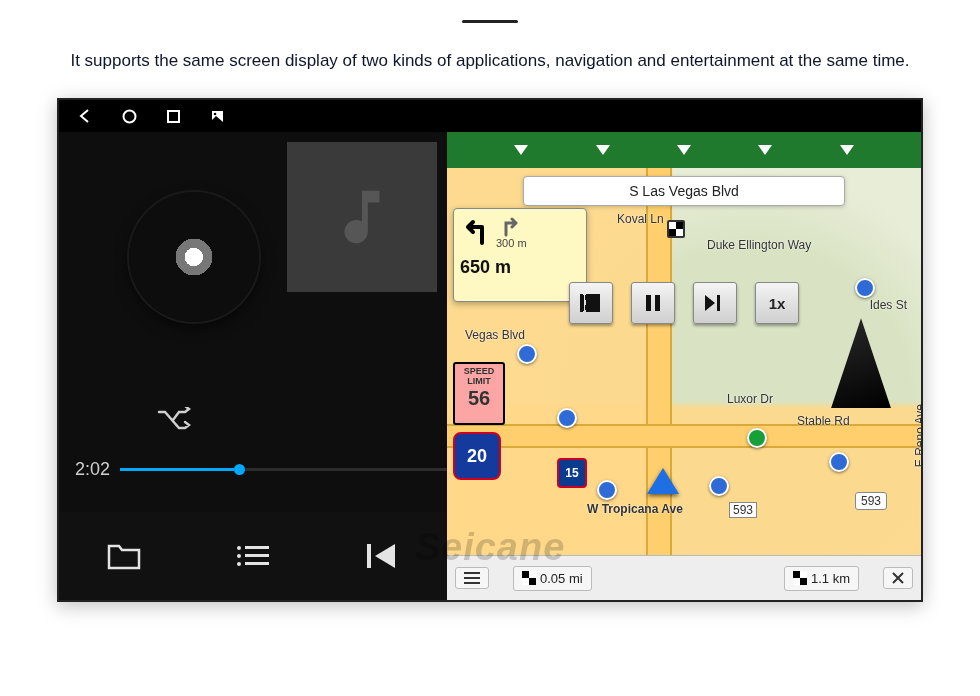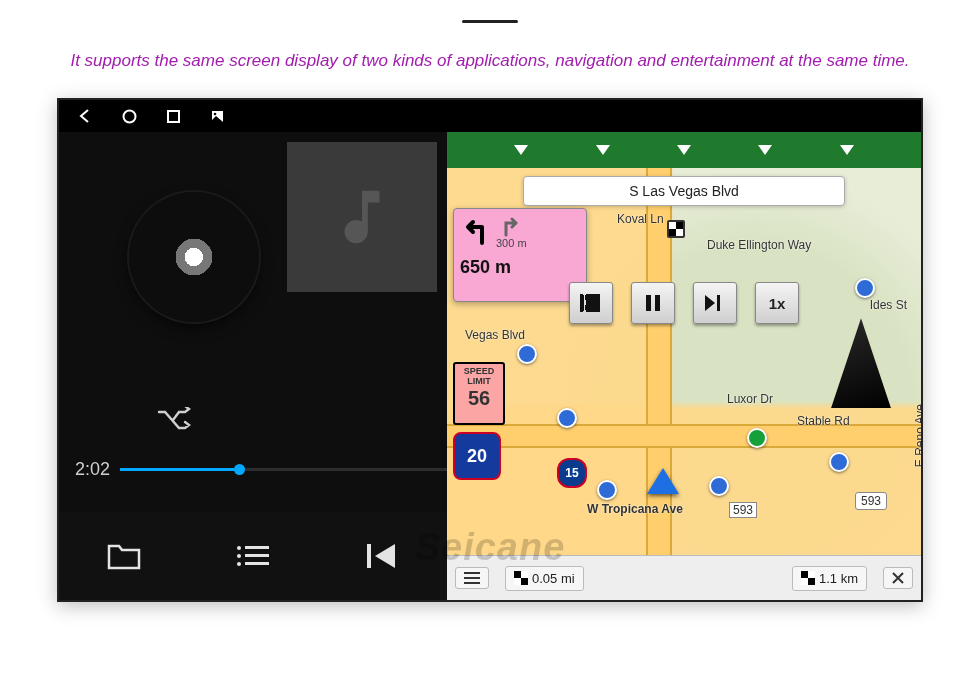--- a/index.html
+++ b/index.html
@@ -7,21 +7,21 @@
     font-family:"Segoe UI",Arial,Helvetica,sans-serif;
     background:#fff;
     color:#333;
     width:980px;
     height:696px;
     overflow:hidden;
   }
   .wrap{padding:20px 24px 0 24px;text-align:center;}
   .title{font-size:34px;font-weight:700;color:#1e1e1e;margin:0 0 8px 0;letter-spacing:.5px;}
   .underline{width:56px;height:3px;background:#222;margin:0 auto 24px auto;border-radius:2px;}
-  .subtitle{font-size:17px;color:#a21caf;line-height:1.6;max-width:900px;margin:8px auto 24px auto;font-style:italic;}
+  .subtitle{font-size:17px;color:#0f172a;line-height:1.6;max-width:900px;margin:8px auto 24px auto;}
   .device{
     width:862px;height:500px;margin:0 auto;background:#000;border:2px solid #222;position:relative;text-align:left;
     box-shadow:0 4px 18px rgba(0,0,0,.25);
   }
   
   .status{
     position:absolute;left:0;right:0;top:0;height:32px;background:#000;color:#fff;
     display:flex;align-items:center;font-size:14px;padding:0 10px;
   }
   .status .nav{display:flex;gap:28px;margin-left:8px;}
@@ -59,21 +59,21 @@
     position:absolute;left:0;right:0;bottom:0;height:88px;background:#111;display:flex;align-items:center;justify-content:space-around;
   }
   .mbtn{width:88px;height:88px;display:flex;align-items:center;justify-content:center;}
   
   .topstrip{position:absolute;left:0;right:0;top:0;height:36px;background:#1f7a2e;display:flex;align-items:center;justify-content:space-evenly;}
   .arrow-dn{width:0;height:0;border-left:7px solid transparent;border-right:7px solid transparent;border-top:10px solid #fff;}
   .streetbar{
     position:absolute;left:76px;right:76px;top:44px;height:28px;background:#fff;border-radius:4px;border:1px solid #aaa;display:flex;align-items:center;justify-content:center;font-size:14px;color:#222;box-shadow:0 1px 4px rgba(0,0,0,.2);
   }
   .turncard{
-    position:absolute;left:6px;top:76px;width:120px;height:80px;background:#f9a8d4;border:1px solid #888;border-radius:4px;box-shadow:0 2px 6px rgba(0,0,0,.3);
+    position:absolute;left:6px;top:76px;width:120px;height:80px;background:#fef9c3;border:1px solid #888;border-radius:4px;box-shadow:0 2px 6px rgba(0,0,0,.3);
     padding:6px;font-size:13px;color:#111;
   }
   .turncard .icons{display:flex;gap:6px;align-items:flex-start;}
   .turncard .dist{font-size:18px;font-weight:600;margin-top:8px;}
   .mapbg{
     position:absolute;left:0;right:0;top:36px;bottom:44px;
     background:
       linear-gradient(90deg, rgba(255,216,136,.9) 46%, rgba(255,216,136,0) 48%) ,
       linear-gradient( 0deg, rgba(255,216,136,.9) 38%, rgba(255,216,136,0) 40%) ,
       radial-gradient(circle at 65% 60%, #d9e3c3 0 40%, #e8edd8 60%);
@@ -93,21 +93,21 @@
   .shield{
     position:absolute;left:6px;top:300px;width:44px;height:44px;background:#143a9e;border-radius:8px;border:2px solid #c02;display:flex;align-items:center;justify-content:center;color:#fff;font-weight:700;font-size:18px;
   }
   .controls{
     position:absolute;left:50%;top:150px;transform:translateX(-50%);display:flex;gap:18px;
   }
   .ctrl{
     width:42px;height:40px;background:linear-gradient(#f4f4f4,#cfcfcf);border:1px solid #888;border-radius:3px;box-shadow:0 2px 3px rgba(0,0,0,.35);display:flex;align-items:center;justify-content:center;font-size:15px;font-weight:700;color:#222;
   }
   .footer{
-    position:absolute;left:0;right:0;bottom:0;height:44px;background:#eee;border-top:1px solid #bbb;display:flex;align-items:center;gap:16px;padding:0 8px;font-size:13px;color:#222;
+    position:absolute;left:0;right:0;bottom:0;height:44px;background:#eee;border-top:1px solid #bbb;display:flex;align-items:center;gap:24px;padding:0 8px;font-size:13px;color:#222;
   }
   .chip{display:flex;align-items:center;gap:4px;background:#f6f6f6;border:1px solid #bbb;border-radius:3px;padding:4px 8px;}
   .hwylabel{
     position:absolute;right:34px;bottom:90px;background:#fff;border:1px solid #888;border-radius:3px;font-size:12px;padding:1px 5px;
   }
   .watermark{
     position:absolute;left:50%;bottom:31px;transform:translateX(-50%);font-size:38px;font-style:italic;color:rgba(0,0,0,.18);font-weight:700;letter-spacing:1px;pointer-events:none;
   }
 </style>
 </head>
@@ -231,21 +231,21 @@
           <div class="poi" style="left:70px;top:176px;"></div>
           <div class="poi" style="left:110px;top:240px;"></div>
           <div class="poi" style="left:150px;top:312px;"></div>
           <div class="poi" style="left:262px;top:308px;"></div>
           <div class="poi" style="left:300px;top:260px;background:#15a03a;"></div>
           <div class="poi" style="right:72px;top:284px;"></div>
           <div class="poi" style="right:46px;top:110px;"></div>
           <div class="flag" style="left:220px;top:52px;"></div>
           <div class="flag" style="left:130px;top:120px;"></div>
 
-          <div style="position:absolute;left:110px;top:290px;width:26px;height:26px;background:#0b3b8f;border-radius:12px;border:2px solid #c02;display:flex;align-items:center;justify-content:center;color:#fff;font-size:12px;font-weight:700;">15</div>
+          <div style="position:absolute;left:110px;top:290px;width:26px;height:26px;background:#0b3b8f;border-radius:4px;border:2px solid #c02;display:flex;align-items:center;justify-content:center;color:#fff;font-size:12px;font-weight:700;">15</div>
 
           <div class="youarrow"></div>
 
           <div style="position:absolute;right:30px;top:150px;width:60px;height:90px;background:linear-gradient(160deg,#2a2a2a,#000);clip-path:polygon(50% 0,100% 100%,0 100%);"></div>
         </div>
 
         <div class="topstrip">
           <div class="arrow-dn"></div>
           <div class="arrow-dn"></div>
           <div class="arrow-dn"></div>

